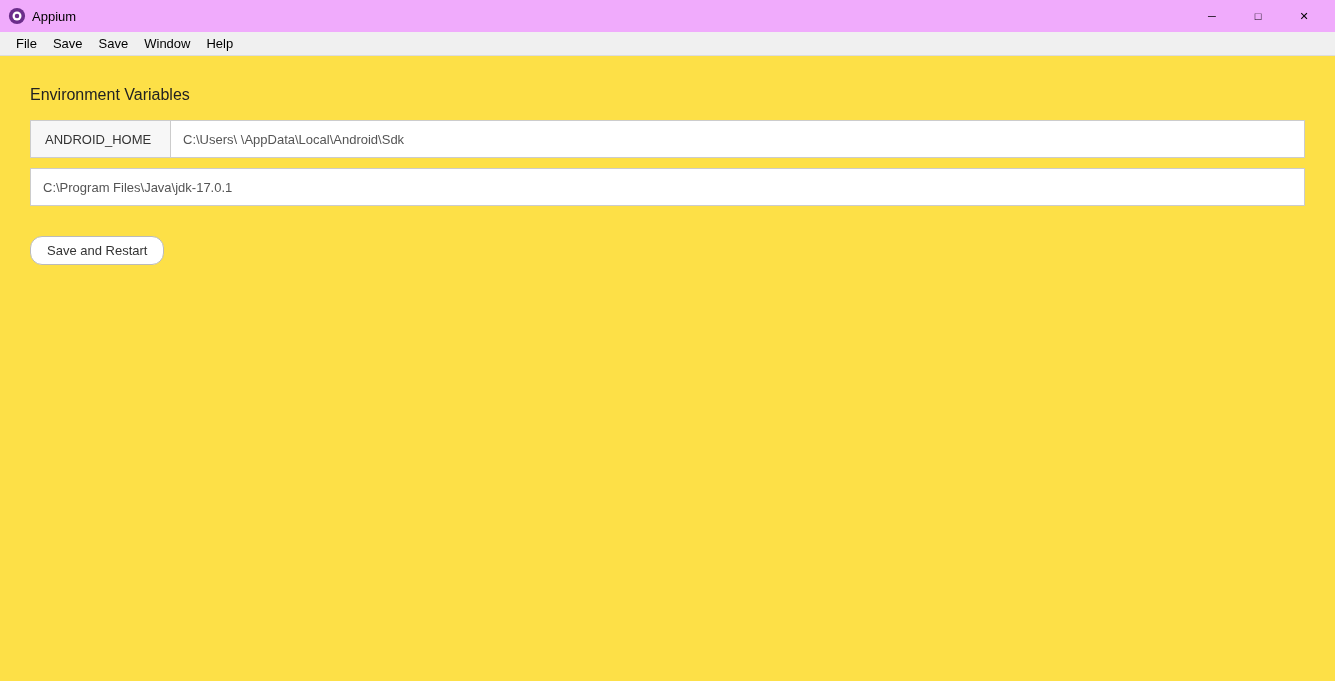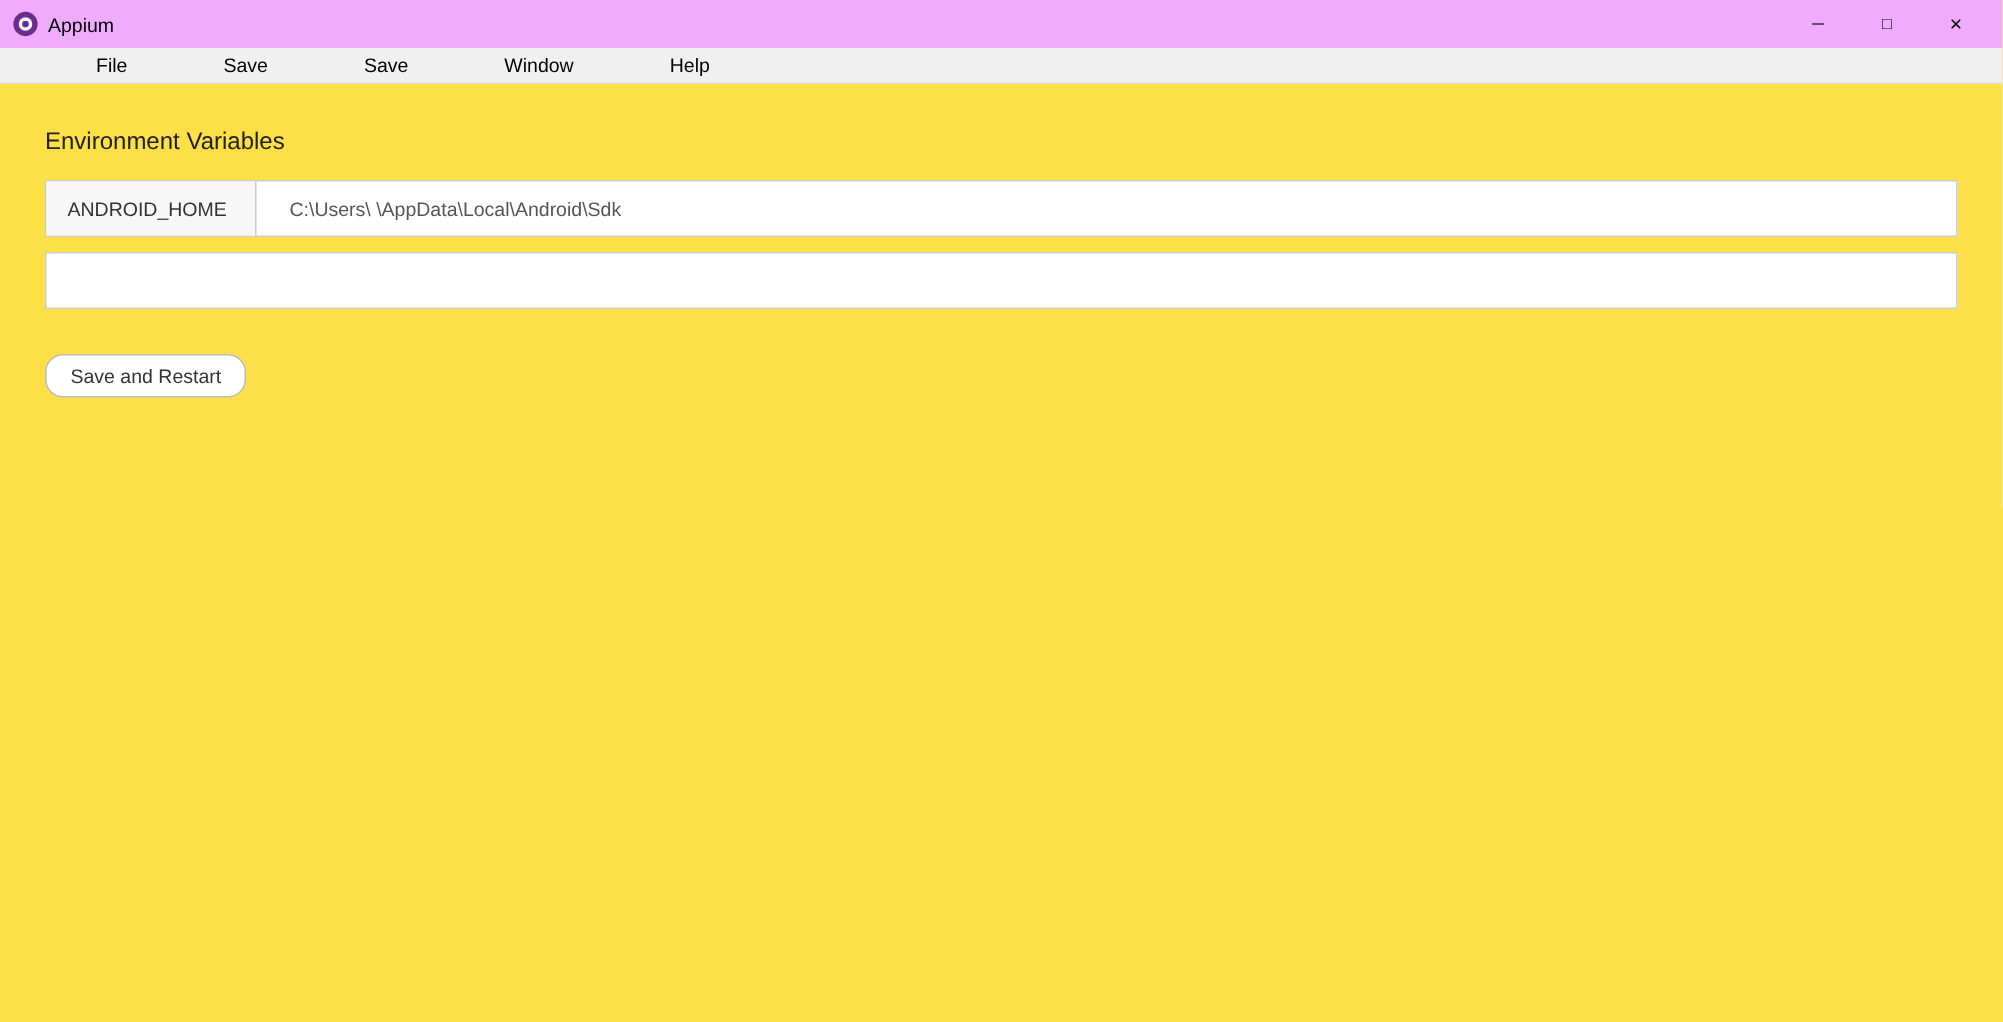--- a/index.html
+++ b/index.html
@@ -69,21 +69,20 @@
       flex-shrink: 0;
       border-bottom: 1px solid #ddd;
     }
 
     .menu-item {
       padding: 2px 8px;
       font-size: 13px;
       color: #000;
       cursor: pointer;
       border-radius: 2px;
-      margin-left: 48px;
     }
 
     
     .main-content {
       flex: 1;
       background: #fde047;
       padding: 30px 30px;
       overflow: hidden;
     }
 
@@ -95,21 +94,20 @@
     }
 
     
     .env-row {
       display: flex;
       align-items: stretch;
       border: 1px solid #ccc;
       background: #fff;
       margin-bottom: 10px;
       height: 38px;
-      gap: 10px;
     }
 
     .env-label {
       display: flex;
       align-items: center;
       padding: 0 14px;
       background: #f7f7f7;
       border-right: 1px solid #ccc;
       font-size: 13px;
       color: #333;
@@ -182,17 +180,18 @@
   <h2 class="section-title">Environment Variables</h2>
 
   
   <div class="env-row">
     <div class="env-label">ANDROID_HOME</div>
     <div class="env-value">C:\Users\        \AppData\Local\Android\Sdk</div>
   </div>
 
   
   <div class="env-row">
+    <div class="env-value">C:\Program Files\Java\jdk-17.0.1</div>
   </div>
 
   
   <button class="save-btn">Save and Restart</button>
 </div>
 
 </body></html>

